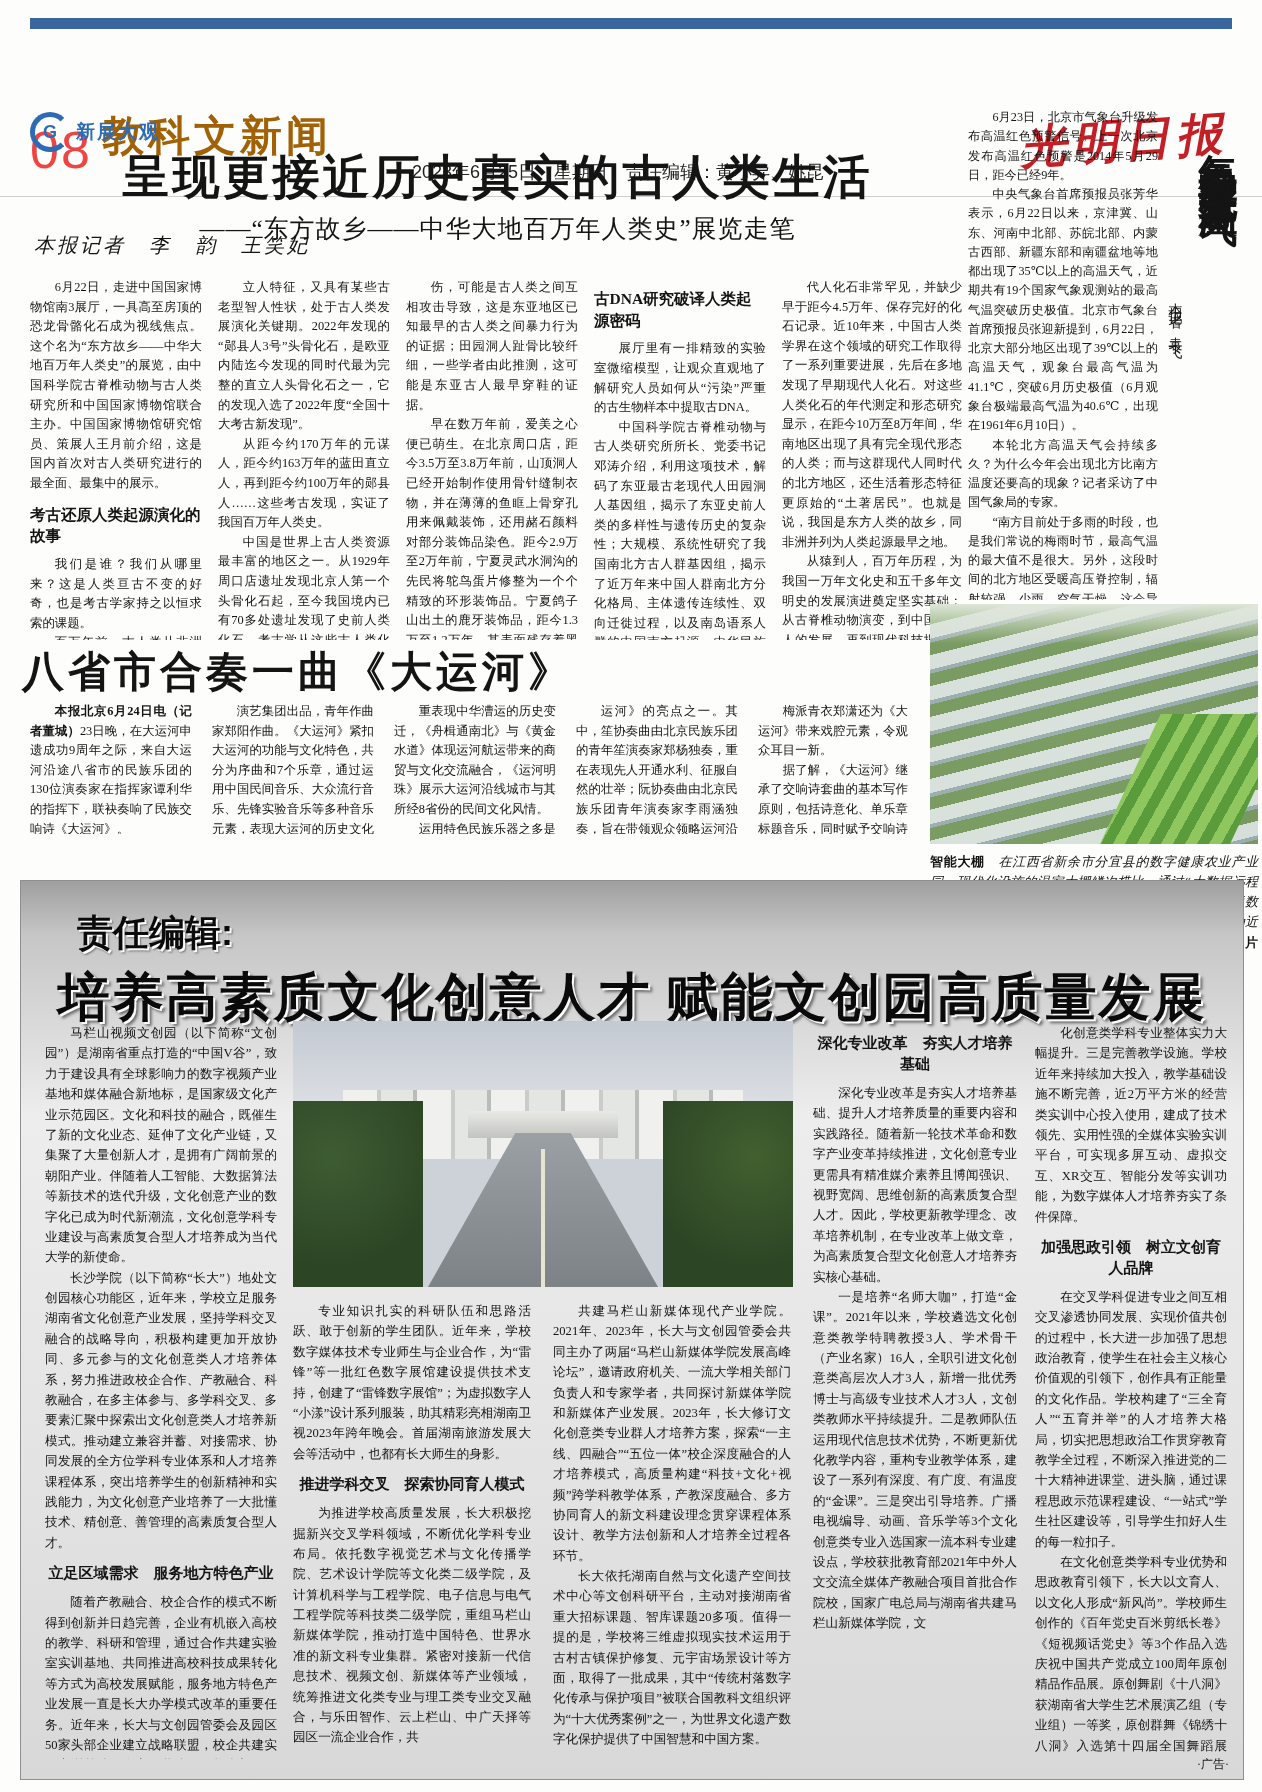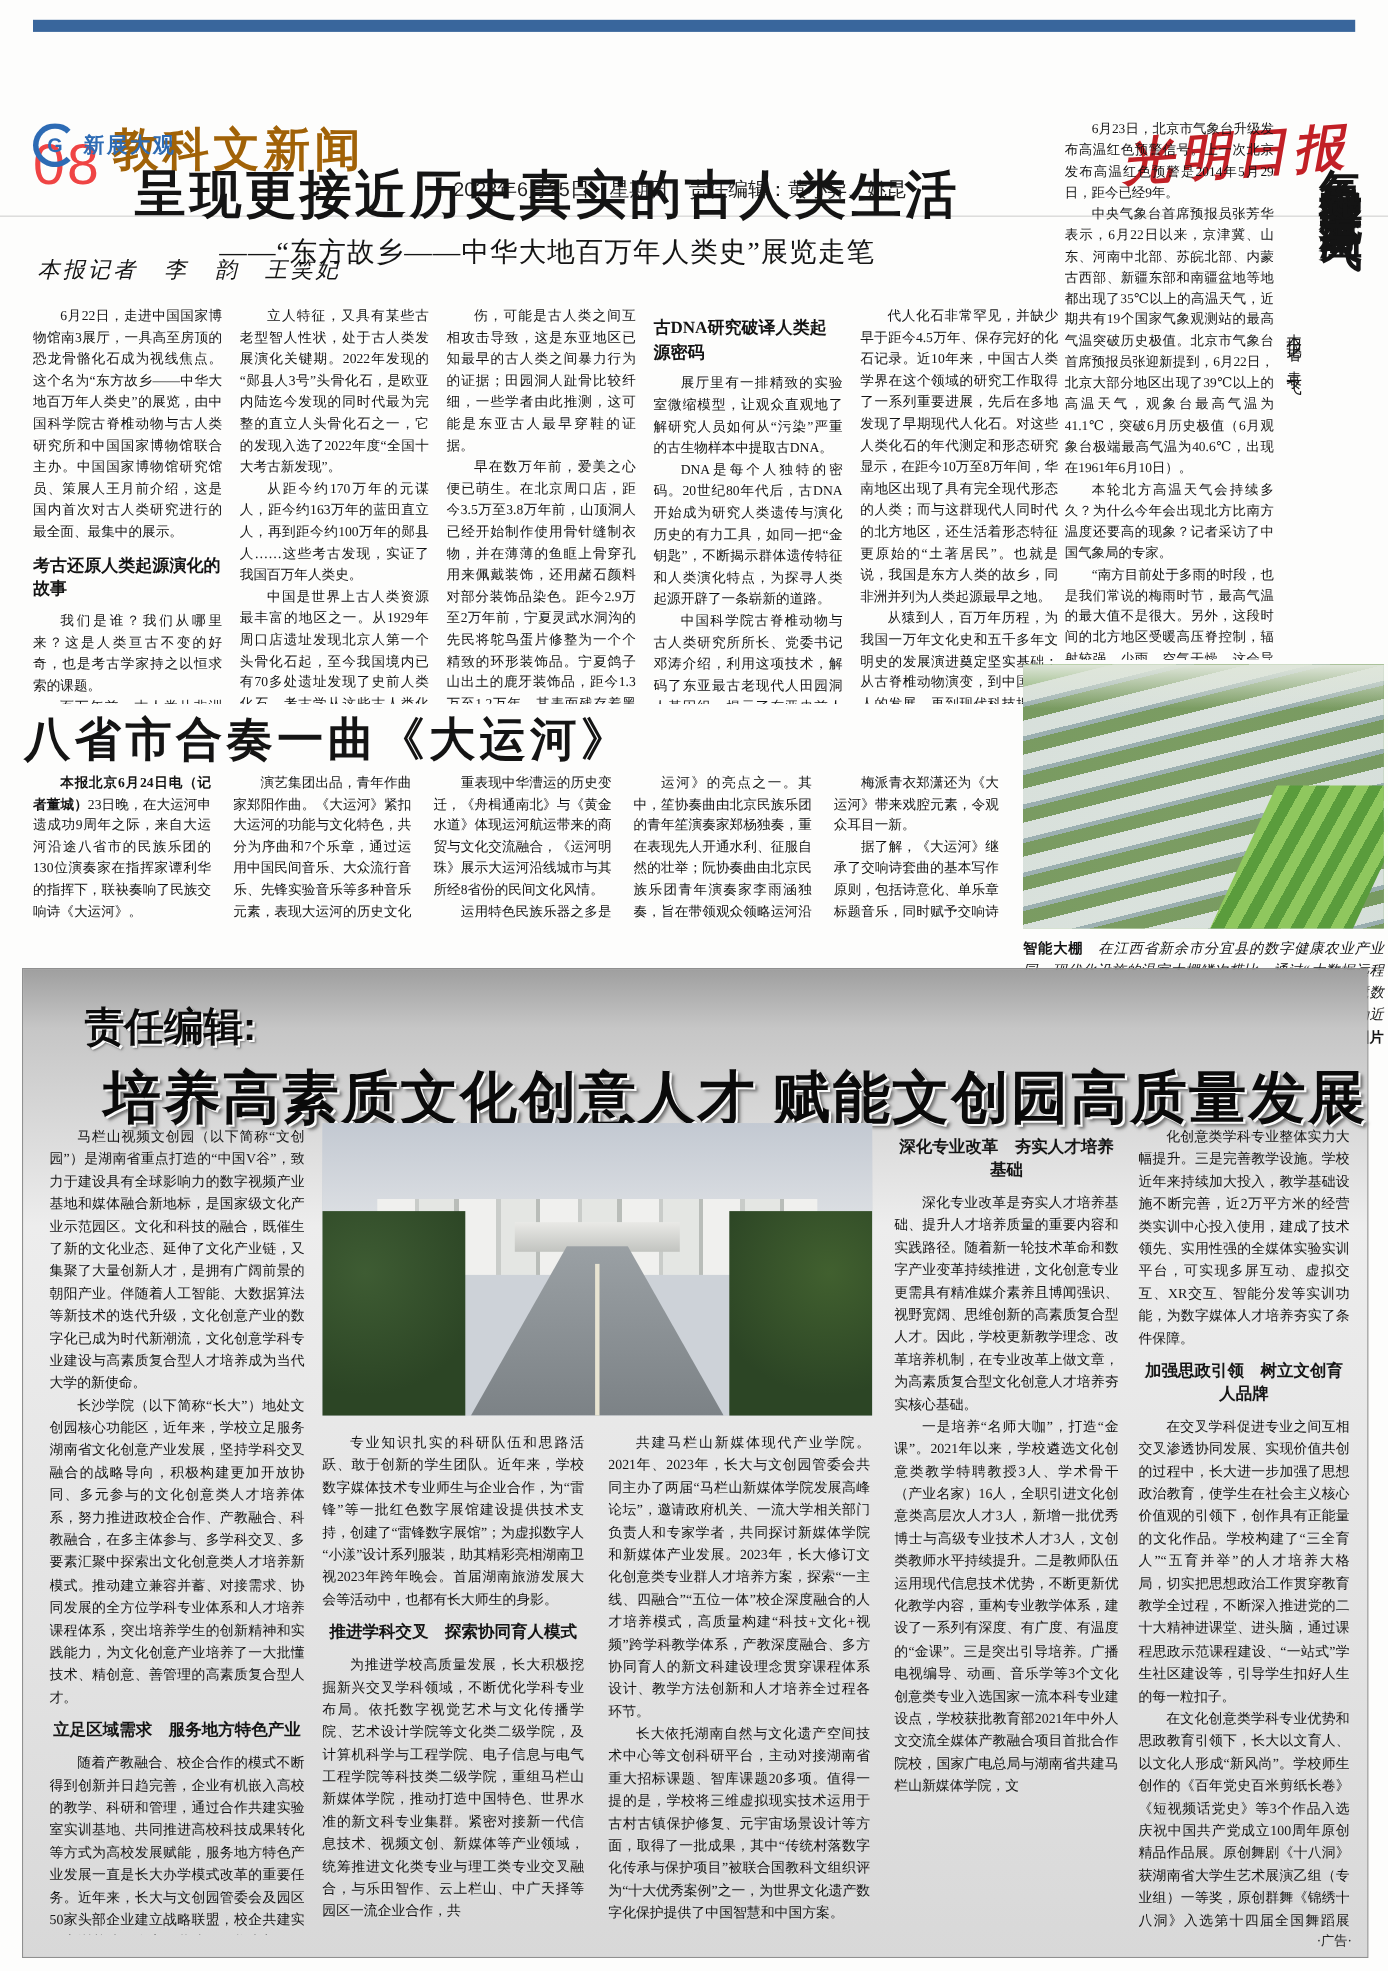--- a/index.html
+++ b/index.html
@@ -52,21 +52,21 @@
   
   .canal-hl{position:absolute;left:22px;top:644px;font-size:42px;font-weight:bold;letter-spacing:4px;white-space:nowrap;}
   .c-can{top:702px;width:162px;height:132px;}
   .c-can1{left:30px;} .c-can2{left:212px;} .c-can3{left:394px;} .c-can4{left:576px;} .c-can5{left:758px;width:150px;}
   .can-lead-b{font-weight:bold;}
   
   .ad{position:absolute;left:20px;top:880px;width:1222px;height:898px;border:1px solid #8f8f8f;
       background:linear-gradient(180deg,#9f9f9f 0%,#c6c6c6 6%,#ededed 26%,#e2e2e2 70%,#d8d8d8 100%);}
   .ad-kicker{position:absolute;left:56px;top:28px;font-family:"Liberation Sans",sans-serif;font-size:36px;
              font-weight:bold;color:#0b0b0b;text-shadow:2px 2px 0 #fafafa,3px 3px 2px #777;}
-  .ad-hl{position:absolute;left:0;top:82px;width:100%;text-align:right;font-size:52px;font-weight:bold;
+  .ad-hl{position:absolute;left:0;top:82px;width:100%;text-align:center;font-size:52px;font-weight:bold;
          letter-spacing:2px;color:#0a0a0a;text-shadow:2px 2px 0 #fafafa,4px 4px 3px #6f6f6f;white-space:nowrap;}
   .ad .col{font-size:12.6px;line-height:1.62;}
   .ad .flow-h{text-align:center;font-size:15px;}
   .a-c1{left:24px; top:142px;width:232px;height:736px;}
   .a-c2{left:272px;top:420px;width:238px;height:458px;}
   .a-c3{left:532px;top:420px;width:238px;height:458px;}
   .a-c4{left:792px;top:142px;width:204px;height:736px;}
   .a-c5{left:1014px;top:142px;width:192px;height:736px;}
   .ad-label{position:absolute;right:14px;bottom:6px;font-size:12px;color:#222;}
   
@@ -112,21 +112,20 @@
       <div class="flow-p">从距今约170万年的元谋人，距今约163万年的蓝田直立人，再到距今约100万年的郧县人……这些考古发现，实证了我国百万年人类史。</div>
       <div class="flow-p">中国是世界上古人类资源最丰富的地区之一。从1929年周口店遗址发现北京人第一个头骨化石起，至今我国境内已有70多处遗址发现了史前人类化石，考古学从这些古人类化石中，窥见了百万年前人类起源的惊人秘密。</div>
     </div>
   <div class="col c-lead3">
       <div class="flow-p">伤，可能是古人类之间互相攻击导致，这是东亚地区已知最早的古人类之间暴力行为的证据；田园洞人趾骨比较纤细，一些学者由此推测，这可能是东亚古人最早穿鞋的证据。</div>
       <div class="flow-p">早在数万年前，爱美之心便已萌生。在北京周口店，距今3.5万至3.8万年前，山顶洞人已经开始制作使用骨针缝制衣物，并在薄薄的鱼眶上骨穿孔用来佩戴装饰，还用赭石颜料对部分装饰品染色。距今2.9万至2万年前，宁夏灵武水洞沟的先民将鸵鸟蛋片修整为一个个精致的环形装饰品。宁夏鸽子山出土的鹿牙装饰品，距今1.3万至1.2万年，其表面残存着黑色、红色物质，说明当时的人可能以赭石、木炭混合动物油脂制作黏合剂，将鹿牙犬齿固定在衣物上，而且根据鹿牙上划痕风格的不同，可以推断是由至少2至3名工匠分别雕刻完成……这些考古实证还原了更细节、更有趣、更接近历史真实的古人类生活，让人惊叹于古人丰富多彩的精神世界。</div>
     </div>
   <div class="col c-lead4">
       <div class="flow-h">古DNA研究破译人类起源密码</div>
       <div class="flow-p">展厅里有一排精致的实验室微缩模型，让观众直观地了解研究人员如何从“污染”严重的古生物样本中提取古DNA。</div>
-      <div class="flow-p">DNA是每个人独特的密码。20世纪80年代后，古DNA开始成为研究人类遗传与演化历史的有力工具，如同一把“金钥匙”，不断揭示群体遗传特征和人类演化特点，为探寻人类起源开辟了一条崭新的道路。</div>
       <div class="flow-p">中国科学院古脊椎动物与古人类研究所所长、党委书记邓涛介绍，利用这项技术，解码了东亚最古老现代人田园洞人基因组，揭示了东亚史前人类的多样性与遗传历史的复杂性；大规模、系统性研究了我国南北方古人群基因组，揭示了近万年来中国人群南北方分化格局、主体遗传连续性、双向迁徙过程，以及南岛语系人群的中国南方起源、中华民族多元一体的形成过程。</div>
     </div>
   <div class="col c-lead5">
       <div class="flow-p">代人化石非常罕见，并缺少早于距今4.5万年、保存完好的化石记录。近10年来，中国古人类学界在这个领域的研究工作取得了一系列重要进展，先后在多地发现了早期现代人化石。对这些人类化石的年代测定和形态研究显示，在距今10万至8万年间，华南地区出现了具有完全现代形态的人类；而与这群现代人同时代的北方地区，还生活着形态特征更原始的“土著居民”。也就是说，我国是东方人类的故乡，同非洲并列为人类起源最早之地。</div>
       <div class="flow-p">从猿到人，百万年历程，为我国一万年文化史和五千多年文明史的发展演进奠定坚实基础；从古脊椎动物演变，到中国直立人的发展，再到现代科技揭示现代人的直系祖先，几十年科研取得的扎实学术成果，实证我国百万年的人类史，夯实我们文化自信的底气。“希望通过展览，引导广大观众系统了解中国百万年人类活动史发展演进的艰辛历程，深刻感知中华民族多元一体、家国一体的丰富内涵。”王月前说。</div>
     </div>
 
   <div class="col wx-col">
       <div class="flow-p">6月23日，北京市气象台升级发布高温红色预警信号。上一次北京发布高温红色预警是2014年5月29日，距今已经9年。</div>
       <div class="flow-p">中央气象台首席预报员张芳华表示，6月22日以来，京津冀、山东、河南中北部、苏皖北部、内蒙古西部、新疆东部和南疆盆地等地都出现了35℃以上的高温天气，近期共有19个国家气象观测站的最高气温突破历史极值。北京市气象台首席预报员张迎新提到，6月22日，北京大部分地区出现了39℃以上的高温天气，观象台最高气温为41.1℃，突破6月历史极值（6月观象台极端最高气温为40.6℃，出现在1961年6月10日）。</div>

